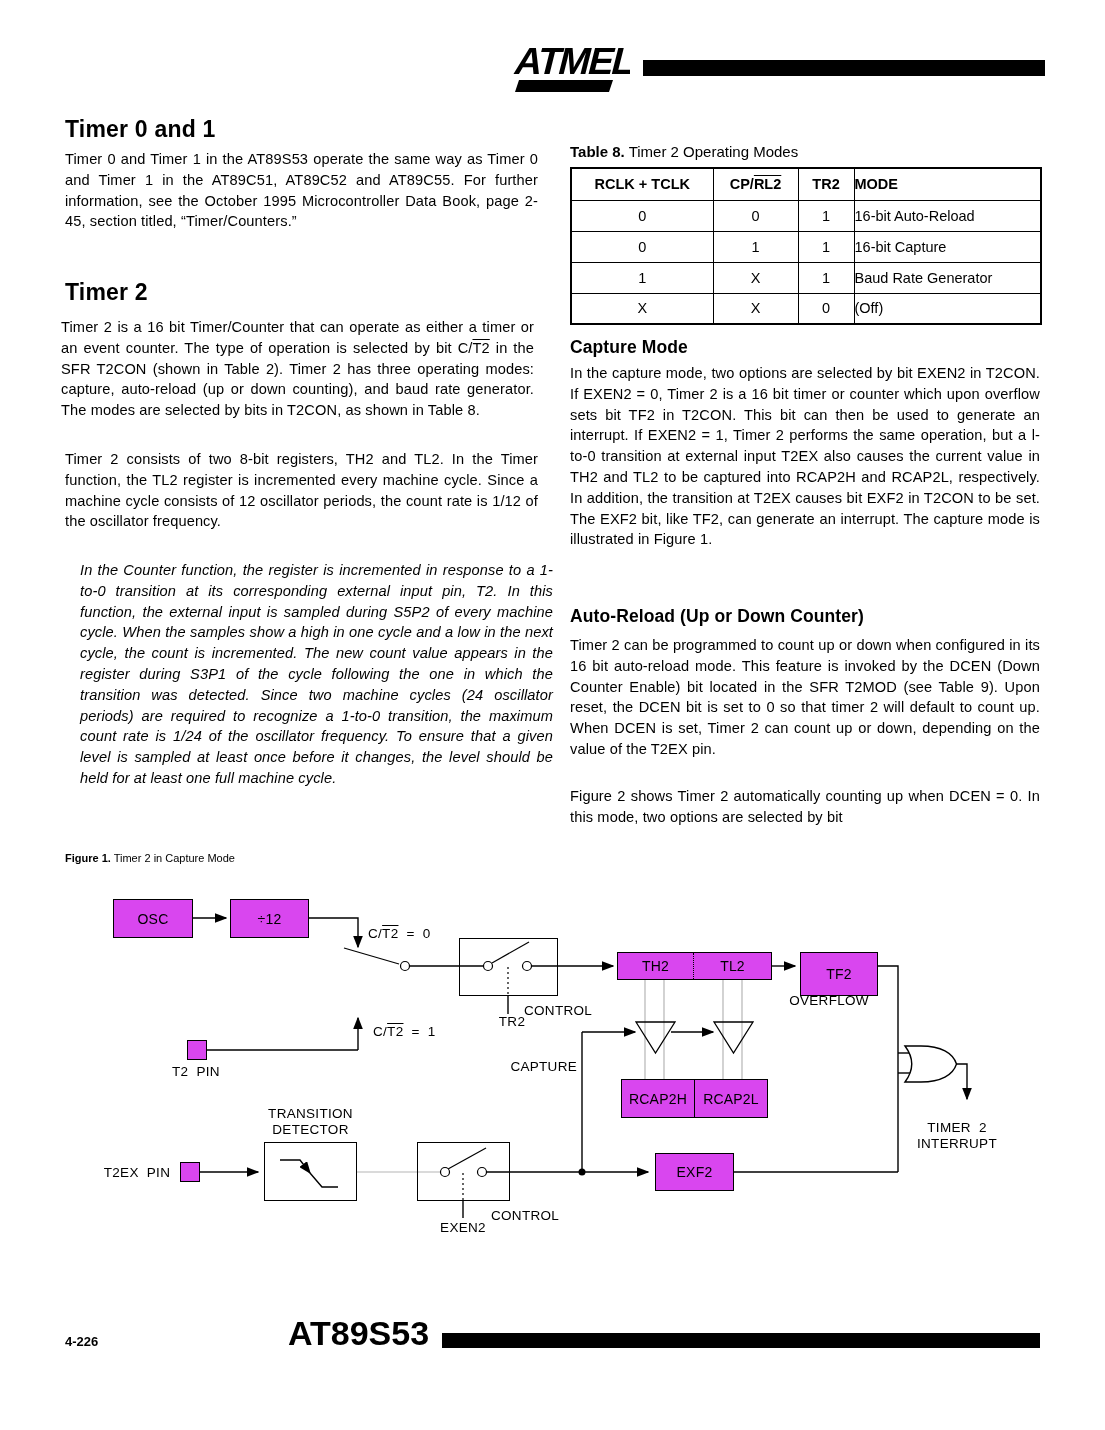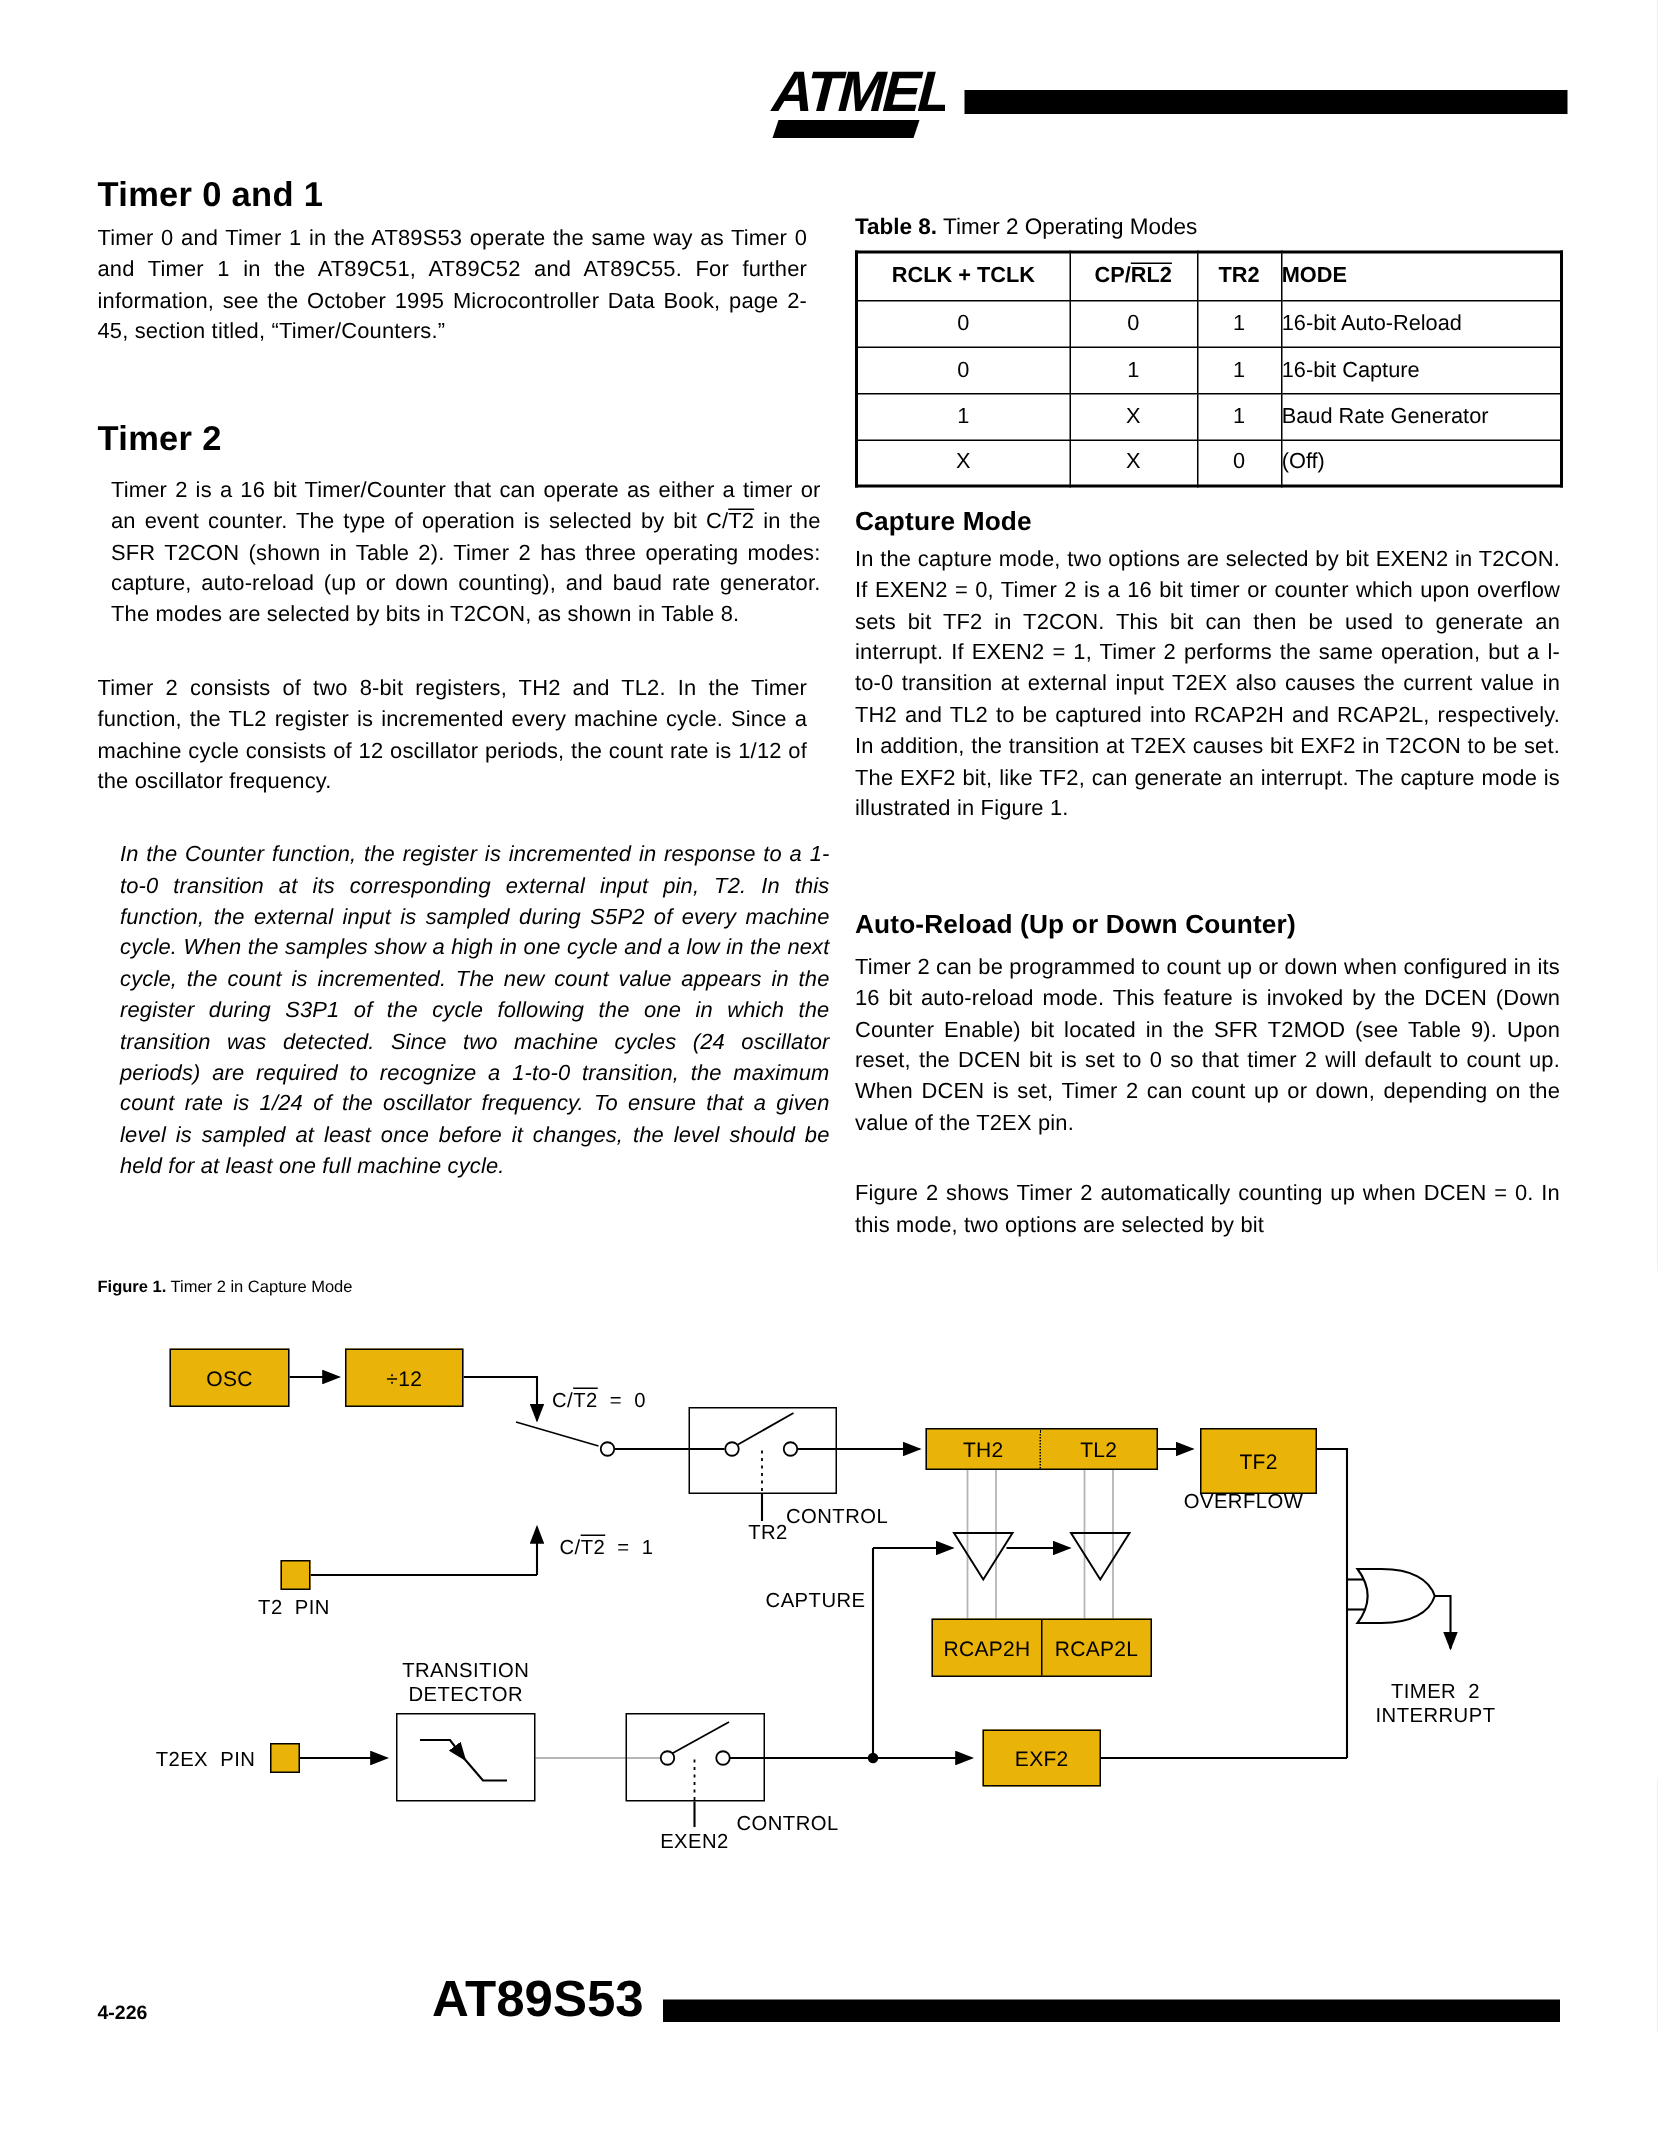--- a/index.html
+++ b/index.html
@@ -15,42 +15,42 @@
   .header-rule { position: absolute; left: 643px; top: 60px; width: 402px; height: 16px; background: #000; }
   
   .h-big  { position: absolute; font-size: 23px; font-weight: bold; letter-spacing: 0.2px; }
   .h-sub  { position: absolute; font-size: 17.5px; font-weight: bold; letter-spacing: 0.1px; }
   .para   { position: absolute; font-size: 14.6px; line-height: 20.8px; text-align: justify; letter-spacing: 0.12px; }
   .capt   { position: absolute; font-size: 11px; }
   .ov     { text-decoration: overline; }
   #h-timer01 { left: 65px; top: 116px; }
   #p-timer01 { left: 65px; top: 149px; width: 473px; }
   #h-timer2  { left: 65px; top: 279px; }
-  #p-t2a     { left: 74px; top: 317px; width: 473px; }
+  #p-t2a     { left: 61px; top: 317px; width: 473px; }
   #p-t2b     { left: 65px; top: 449px; width: 473px; }
   #p-t2c     { left: 80px; top: 560px; width: 473px; font-style: italic; }
   #fig-caption { left: 65px; top: 852px; }
   #t8-caption  { left: 570px; top: 143px; font-size: 15px; }
   #h-capture { left: 570px; top: 337px; }
   #p-capture { left: 570px; top: 363px; width: 470px; }
   #h-auto    { left: 570px; top: 606px; }
   #p-auto1   { left: 570px; top: 635px; width: 470px; }
   #p-auto2   { left: 570px; top: 786px; width: 470px; }
   
   #table8 { position: absolute; left: 570px; top: 167px; width: 470px;
             border-collapse: collapse; table-layout: fixed; }
   #table8 { border: 2px solid #000; }
   #table8 th, #table8 td { border: 1px solid #000; font-size: 14.5px; height: 31px; padding: 0; }
   #table8 th { height: 32px; font-weight: bold; text-align: center; }
   #table8 td { text-align: center; font-weight: normal; }
   #table8 th.l, #table8 td.l { text-align: left; }
   
   .figure { position: absolute; left: 65px; top: 885px; width: 990px; height: 378px; }
   .figure svg.diagram { position: absolute; left: 0; top: 0; }
-  .fig-box { position: absolute; border: 1.5px solid #000; background: #eab308;
+  .fig-box { position: absolute; border: 1.5px solid #000; background: #d946ef;
              display: flex; align-items: center; justify-content: center;
              font-size: 14px; letter-spacing: 0.2px; }
   .fig-box.clear { background: transparent; }
   .fig-cells { padding: 0; }
   .fig-cells .cell { flex: 1; height: 100%; display: flex; align-items: center; justify-content: center; }
   .cell.dotdiv { border-right: 1.5px dotted #000; text-align: right; }
   .cell.soldiv { border-right: 1.5px solid #000; }
   .fig-label { position: absolute; font-size: 13.5px; line-height: 16px; white-space: pre; letter-spacing: 0.3px; text-align: center; }
   .fig-label.ctr { text-align: center; }
   .fig-label.rt  { text-align: right; }

